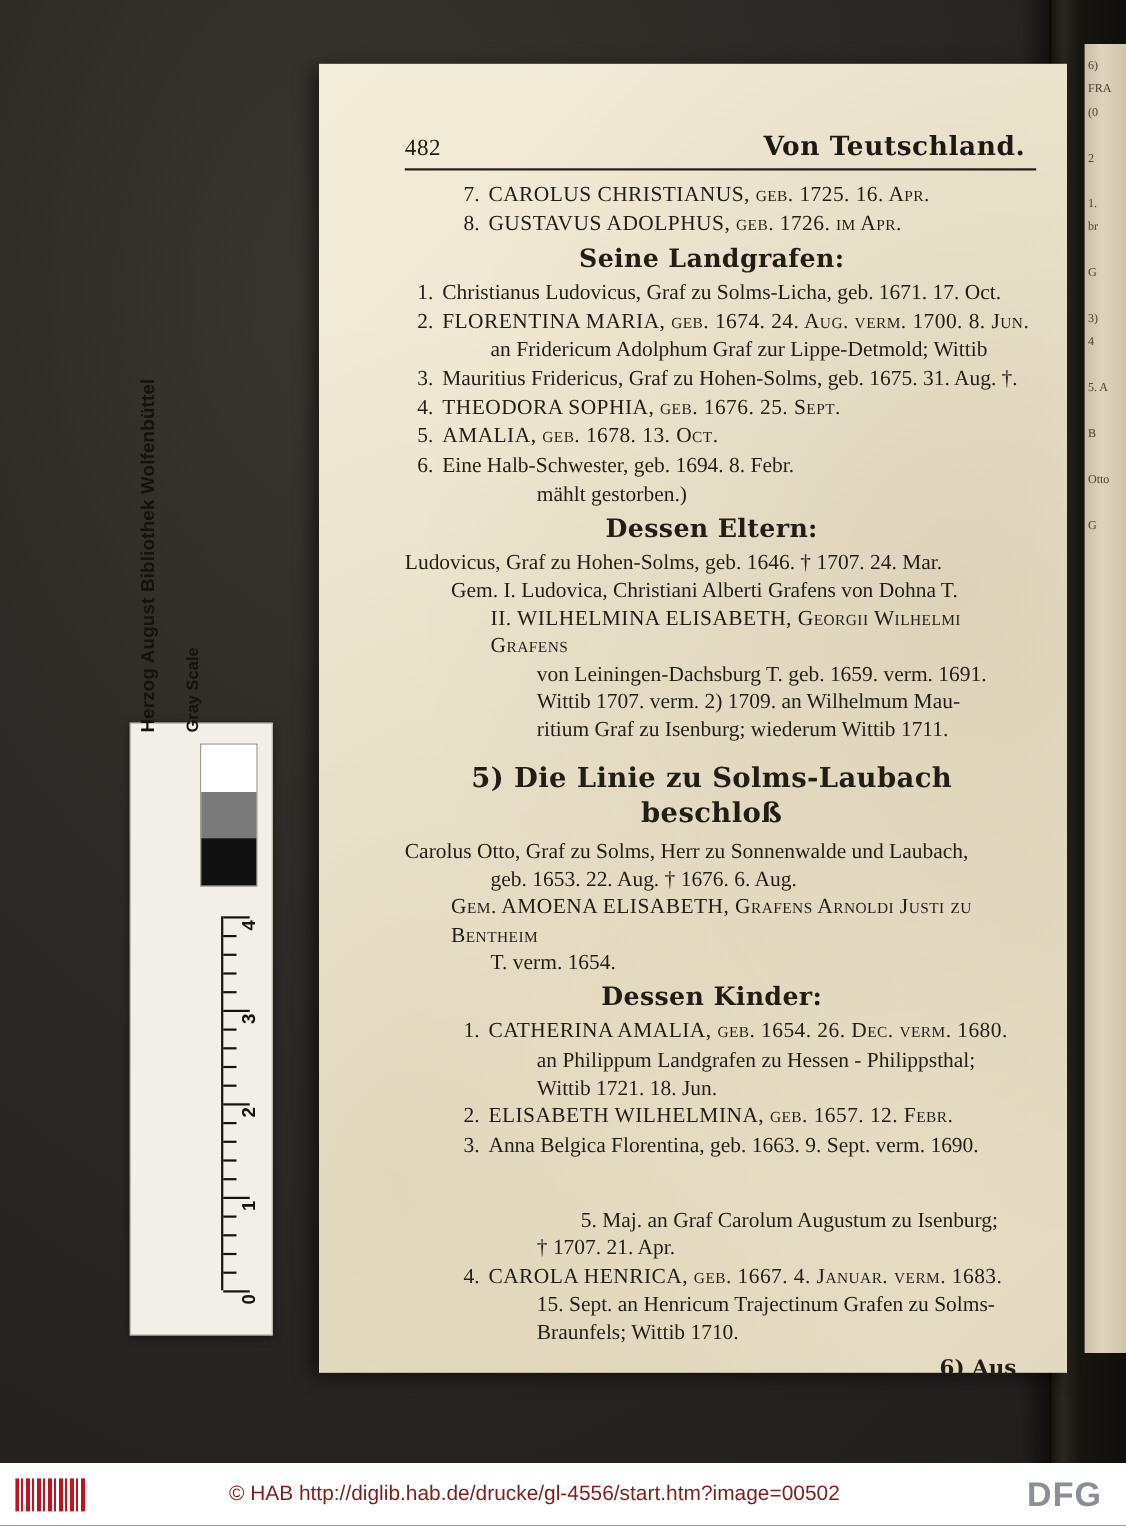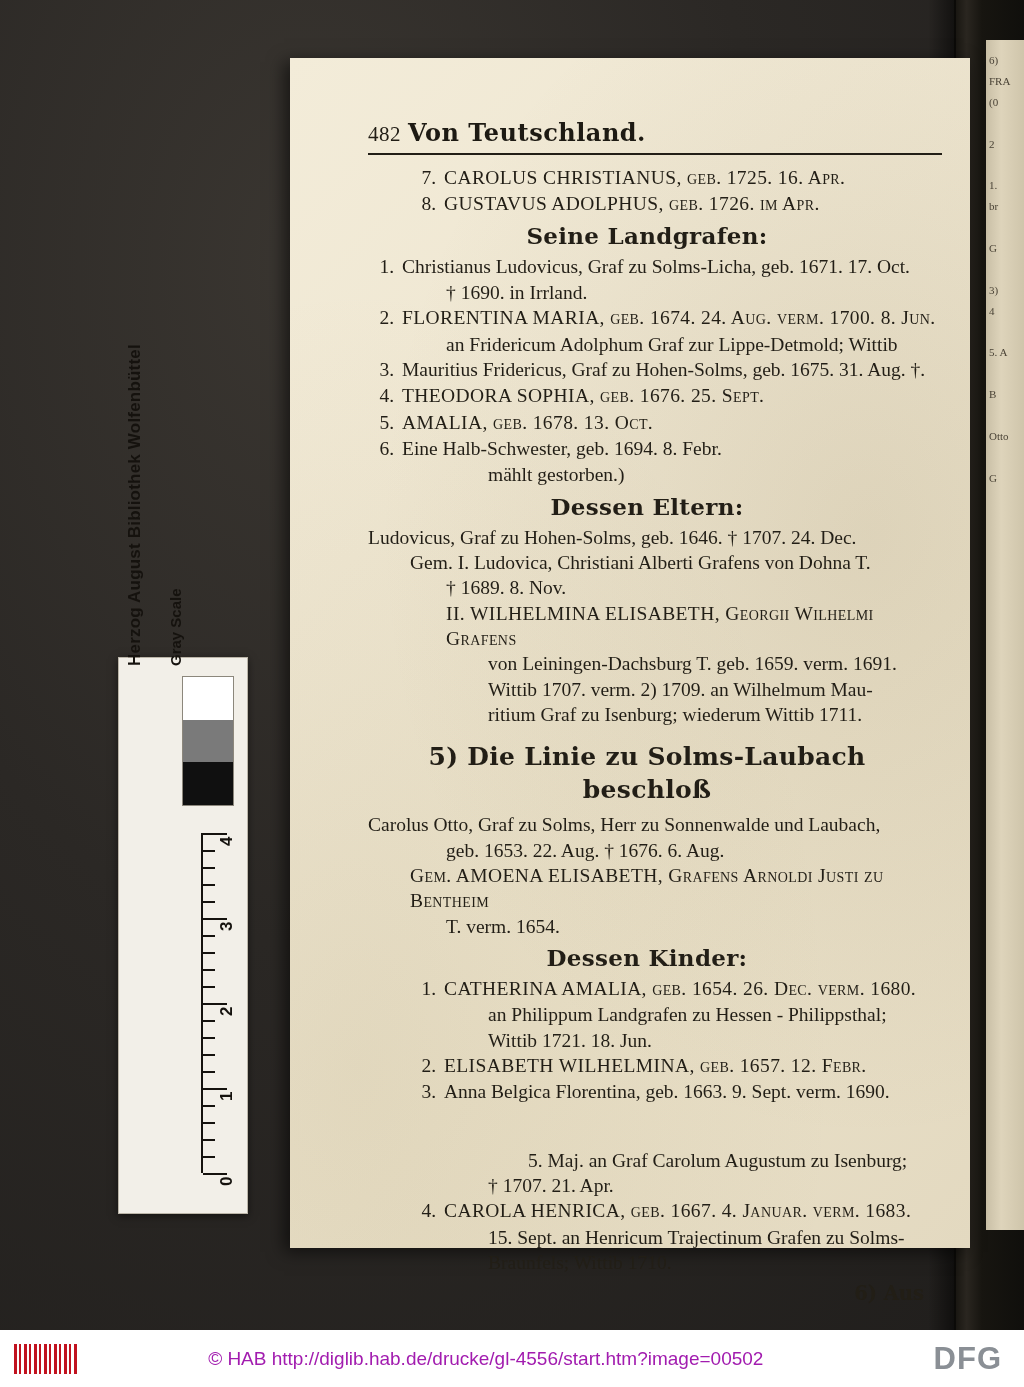--- a/index.html
+++ b/index.html
@@ -90,21 +90,21 @@
   }
   .folio {
     font-family: "Liberation Serif", serif;
     font-size: 21px;
     color: #211d15;
     letter-spacing: 0.5px;
     width: 60px;
   }
   .running-title {
     flex: 1;
-    text-align: left;
+    text-align: right;
     font-family: "DejaVu Serif", serif;
     font-size: 24px;
     font-weight: 700;
     color: #1d1a13;
     letter-spacing: 0.5px;
     margin-left: -20px;
   }
   .rule {
     margin: 6px 18px 10px 0px;
     height: 2px;
@@ -242,21 +242,21 @@
         #c1121f 0px, #c1121f 3px,
         #ffffff 3px, #ffffff 5px,
         #c1121f 5px, #c1121f 7px,
         #ffffff 7px, #ffffff 10px);
   }
   .footer-text {
     flex: 1;
     text-align: center;
     font-family: "Liberation Sans", sans-serif;
     font-size: 19px;
-    color: #a21caf;
+    color: #7f1d1d;
     margin-left: -40px;
   }
   .dfg {
     font-family: "Liberation Sans", sans-serif;
     font-size: 31px;
     font-weight: 700;
     color: #8a8f95;
     letter-spacing: 1px;
     margin-right: 22px;
   }
@@ -313,21 +313,20 @@
           <span class="num">8.</span>
           <span class="txt sc">GUSTAVUS ADOLPHUS, geb. 1726. im Apr.</span>
         </div>
 
         <div class="center">Seine Landgrafen:</div>
 
         <div class="entry">
           <span class="num">1.</span>
           <span class="txt">Christianus Ludovicus, Graf zu Solms-Licha, geb. 1671. 17. Oct.</span>
         </div>
-        <div class="ind2">† 1690. in Irrland.</div>
 
         <div class="entry">
           <span class="num">2.</span>
           <span class="txt sc">FLORENTINA MARIA, geb. 1674. 24. Aug. verm. 1700. 8. Jun.</span>
         </div>
         <div class="ind2">an Fridericum Adolphum Graf zur Lippe-Detmold; Wittib</div>
 
         <div class="entry">
           <span class="num">3.</span>
           <span class="txt">Mauritius Fridericus, Graf zu Hohen-Solms, geb. 1675. 31. Aug. †.</span>
@@ -342,23 +341,22 @@
         </div>
         <div class="entry">
           <span class="num">6.</span>
           <span class="txt">Eine Halb-Schwester, geb. 1694. 8. Febr.</span>
         </div>
 
         <div class="ind3">mählt gestorben.)</div>
 
         <div class="center">Dessen Eltern:</div>
 
-        <div>Ludovicus, Graf zu Hohen-Solms, geb. 1646. † 1707. 24. Dec.</div>
+        <div>Ludovicus, Graf zu Hohen-Solms, geb. 1646. † 1707. 24. Mar.</div>
         <div class="ind1">Gem. I. Ludovica, Christiani Alberti Grafens von Dohna T.</div>
-        <div class="ind2">† 1689. 8. Nov.</div>
         <div class="ind2 sc">II. WILHELMINA ELISABETH, Georgii Wilhelmi Grafens</div>
         <div class="ind3">von Leiningen-Dachsburg T. geb. 1659. verm. 1691.</div>
         <div class="ind3">Wittib 1707. verm. 2) 1709. an Wilhelmum Mau-</div>
         <div class="ind3">ritium Graf zu Isenburg; wiederum Wittib 1711.</div>
 
         <div class="center big">5) Die Linie zu Solms-Laubach beschloß</div>
 
         <div>Carolus Otto, Graf zu Solms, Herr zu Sonnenwalde und Laubach,</div>
         <div class="ind2">geb. 1653. 22. Aug. † 1676. 6. Aug.</div>
         <div class="ind1 sc">Gem. AMOENA ELISABETH, Grafens Arnoldi Justi zu Bentheim</div>

